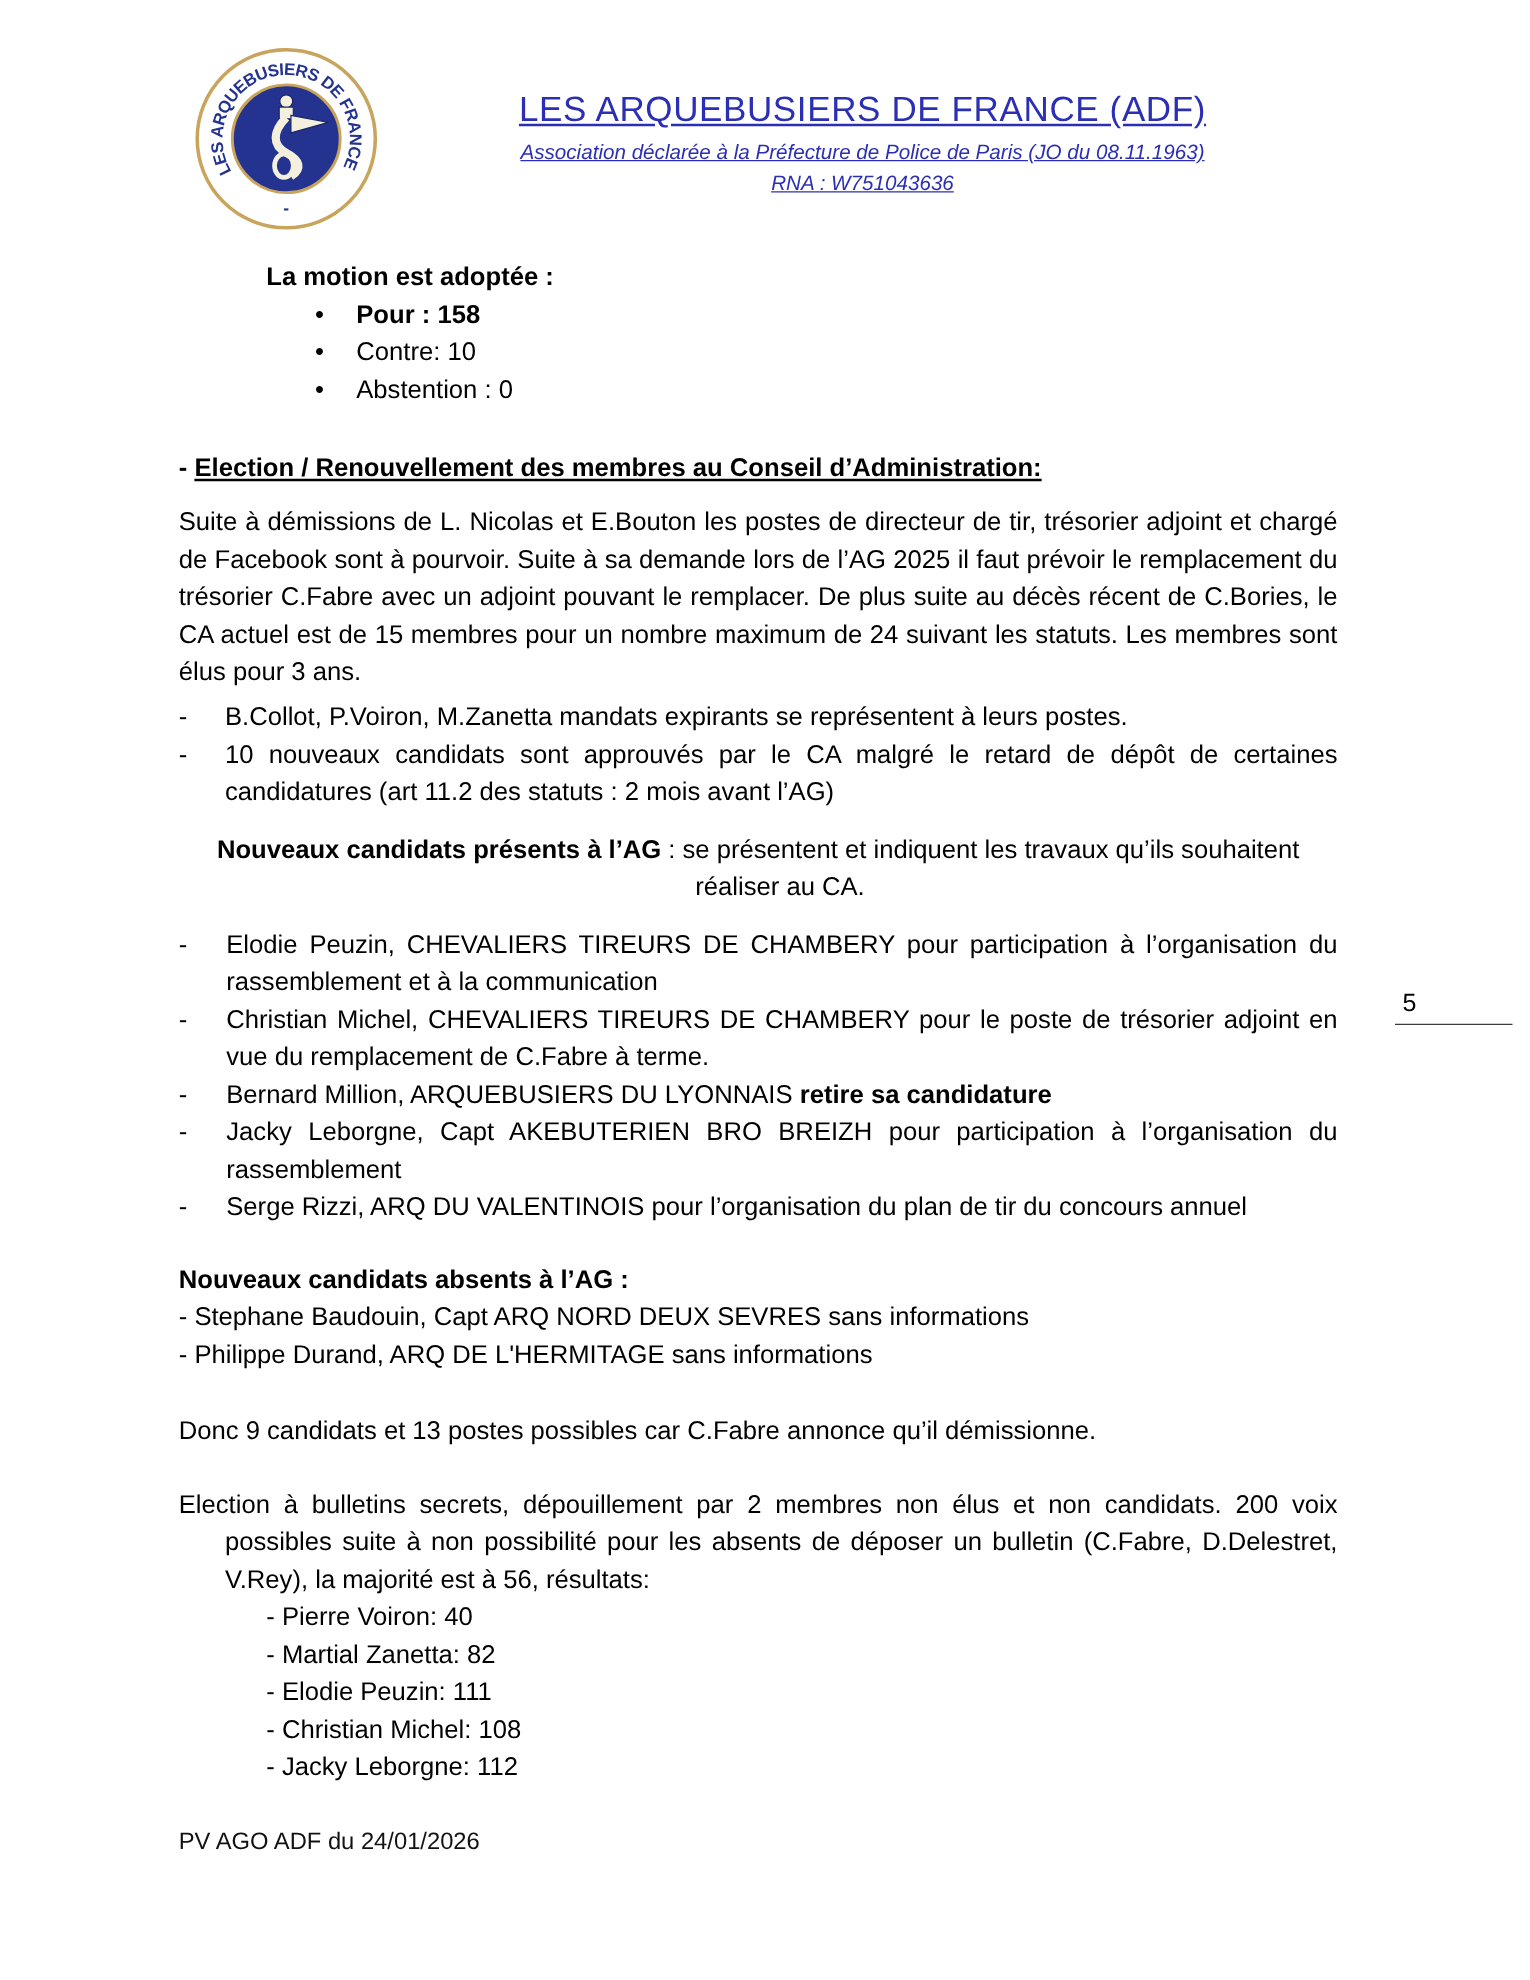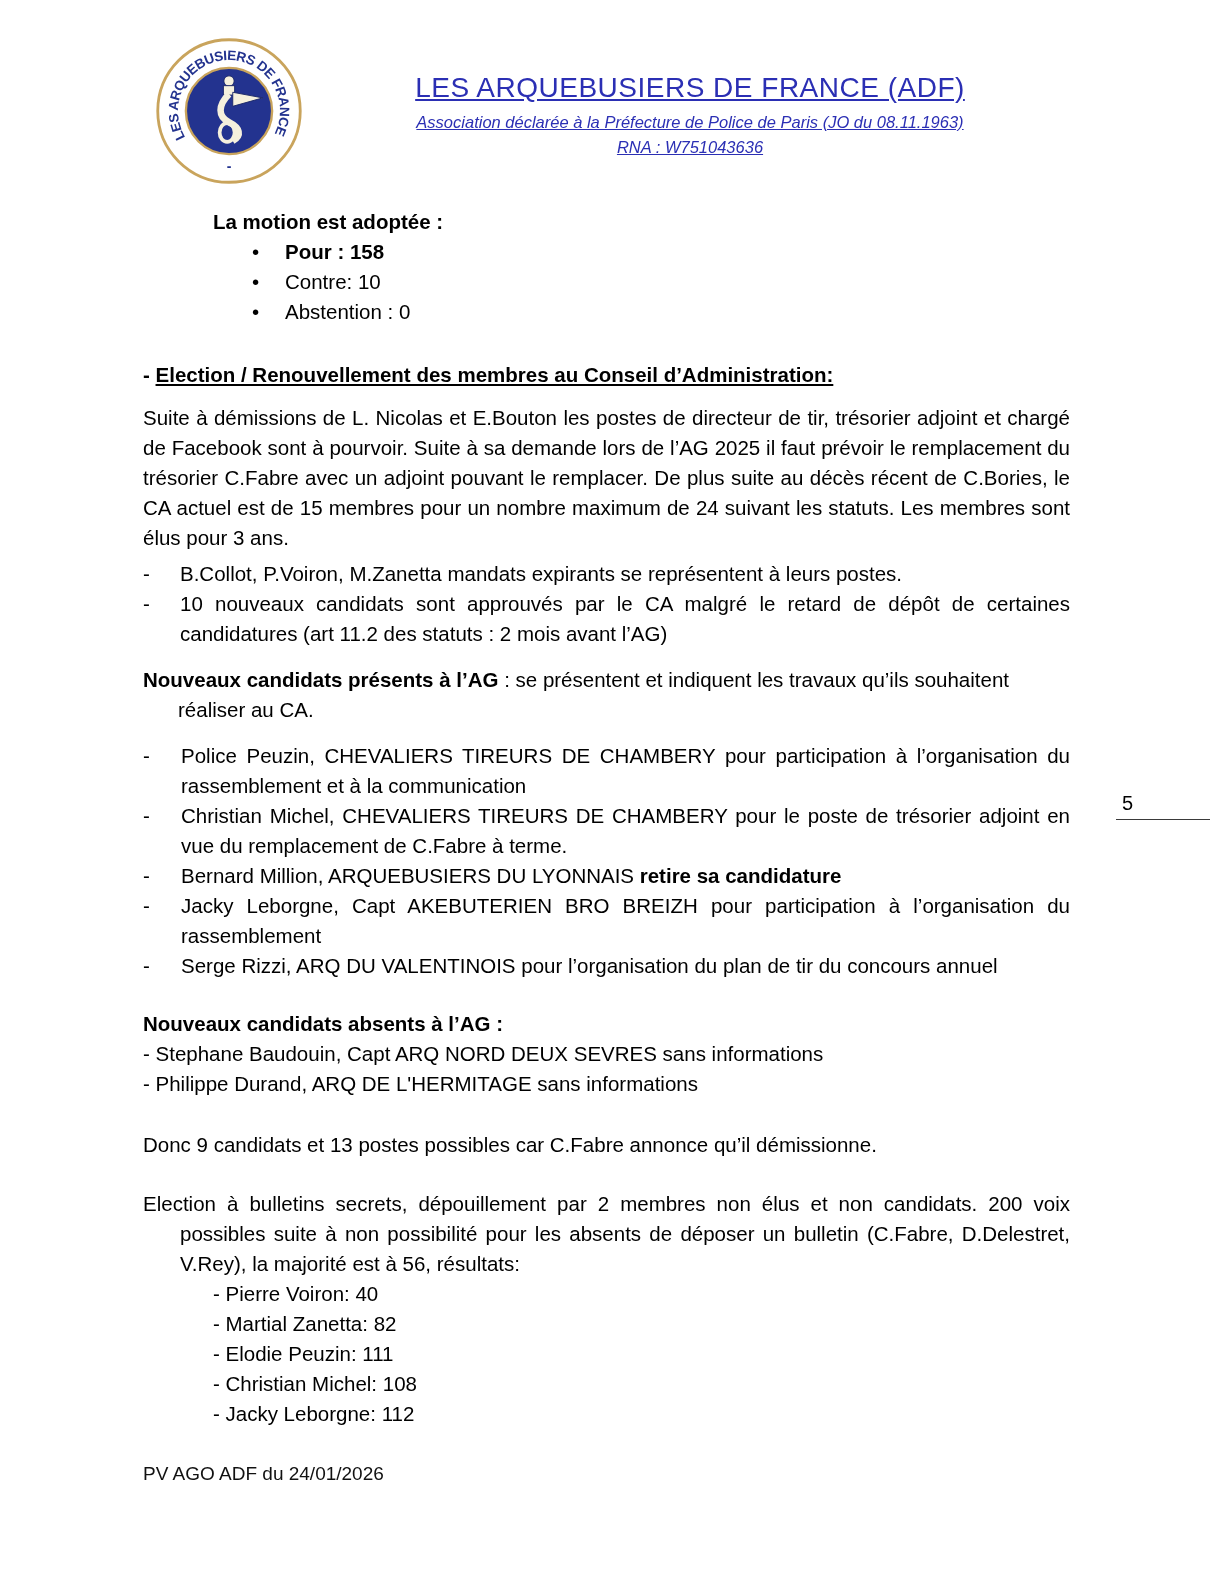--- a/index.html
+++ b/index.html
@@ -41,21 +41,21 @@
   .election-heading { margin-top:33px; font-weight:bold; }
   .election-heading .dash { text-decoration:none; }
 
   .intro { margin-top:13px; text-align:justify; }
 
   .points { margin-top:6px; }
   .pt { display:flex; }
   .dash-col { width:37px; flex:none; }
   .pt-text { flex:1; text-align:justify; }
 
-  .presents-heading { margin-top:16px; padding-left:35px; text-indent:-35px; }
+  .presents-heading { margin-top:16px; padding-left:35px; text-indent:-35px;text-align:center; }
 
   .cands { margin-top:16px; }
   .cand { display:flex; }
   .cand .dash-col { width:38px; }
   .cand-text { flex:1; text-align:justify; }
 
   .absents { margin-top:28px; }
   .absents-heading { font-weight:bold; }
 
   .conclusion { margin-top:31px; }
@@ -149,21 +149,21 @@
       </div>
     </div>
 
     <div class="presents-heading">
       <span class="b">Nouveaux candidats présents à l’AG</span><span> : se présentent et indiquent les travaux qu’ils souhaitent réaliser au CA.</span>
     </div>
 
     <div class="cands">
       <div class="cand">
         <span class="dash-col">-</span>
-        <div class="cand-text"><span>Police Peuzin, CHEVALIERS TIREURS DE CHAMBERY pour participation à l’organisation du rassemblement et à la communication</span><span class="b"></span></div>
+        <div class="cand-text"><span>Elodie Peuzin, CHEVALIERS TIREURS DE CHAMBERY pour participation à l’organisation du rassemblement et à la communication</span><span class="b"></span></div>
       </div>
       <div class="cand">
         <span class="dash-col">-</span>
         <div class="cand-text"><span>Christian Michel, CHEVALIERS TIREURS DE CHAMBERY pour le poste de trésorier adjoint en vue du remplacement de C.Fabre à terme.</span><span class="b"></span></div>
       </div>
       <div class="cand">
         <span class="dash-col">-</span>
         <div class="cand-text"><span>Bernard Million, ARQUEBUSIERS DU LYONNAIS </span><span class="b">retire sa candidature</span></div>
       </div>
       <div class="cand">

